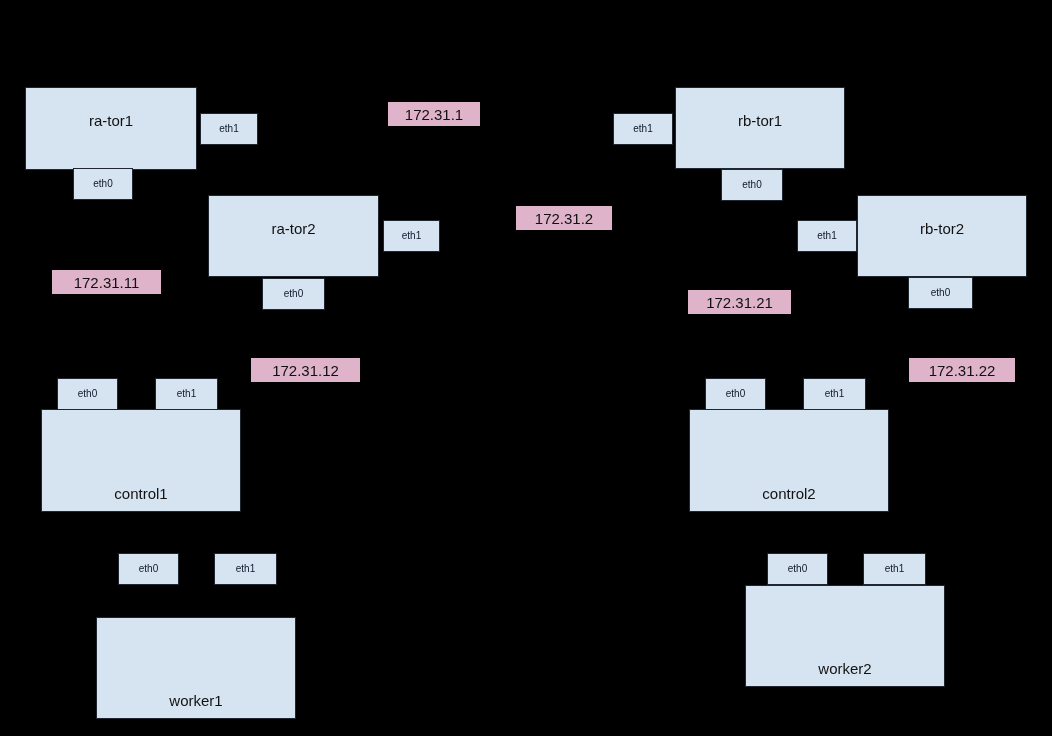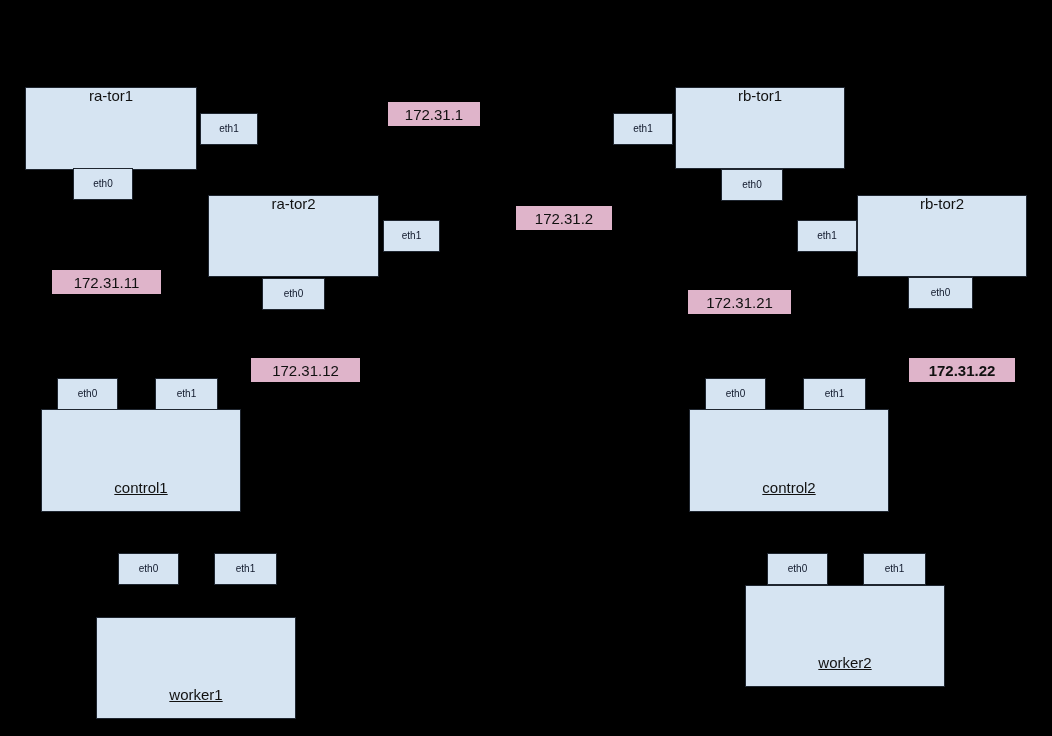--- a/index.html
+++ b/index.html
@@ -32,27 +32,27 @@
   .node > .node-label {
     display: block;
     width: 100%;
     text-align: center;
   }
   
   .node.tor {
     align-items: flex-start;
   }
   .node.tor > .node-label {
+    padding-top: 25px;
   }
   .node.host {
     align-items: flex-end;
   }
   .node.host > .node-label {
-    padding-bottom: 16px;
-    text-decoration: underline;
+    padding-bottom: 10px;
   }
   .port {
     position: absolute;
     box-sizing: border-box;
     background: #d6e4f2;
     border: 1px solid #1f2630;
     display: flex;
     align-items: center;
     justify-content: center;
     color: #0f172a;
@@ -121,15 +121,15 @@
       <div class="port" style="left: 214px; top: 553px; width: 63px; height: 32px;">eth1</div>
       <div class="port" style="left: 767px; top: 553px; width: 61px; height: 32px;">eth0</div>
       <div class="port" style="left: 863px; top: 553px; width: 63px; height: 32px;">eth1</div>
     </div>
   <div id="networks-layer">
       <div class="net-label" style="left: 388px; top: 102px; width: 92px; height: 24px;">172.31.1</div>
       <div class="net-label" style="left: 516px; top: 206px; width: 96px; height: 24px;">172.31.2</div>
       <div class="net-label" style="left: 52px; top: 270px; width: 109px; height: 24px;">172.31.11</div>
       <div class="net-label" style="left: 251px; top: 358px; width: 109px; height: 24px;">172.31.12</div>
       <div class="net-label" style="left: 688px; top: 280px; width: 103px; height: 24px; margin-top: 10px;">172.31.21</div>
-      <div class="net-label" style="left: 909px; top: 358px; width: 106px; height: 24px; font-weight: bold;">172.31.22</div>
+      <div class="net-label" style="left: 909px; top: 358px; width: 106px; height: 24px;">172.31.22</div>
     </div>
 </div>
 
 </body></html>

